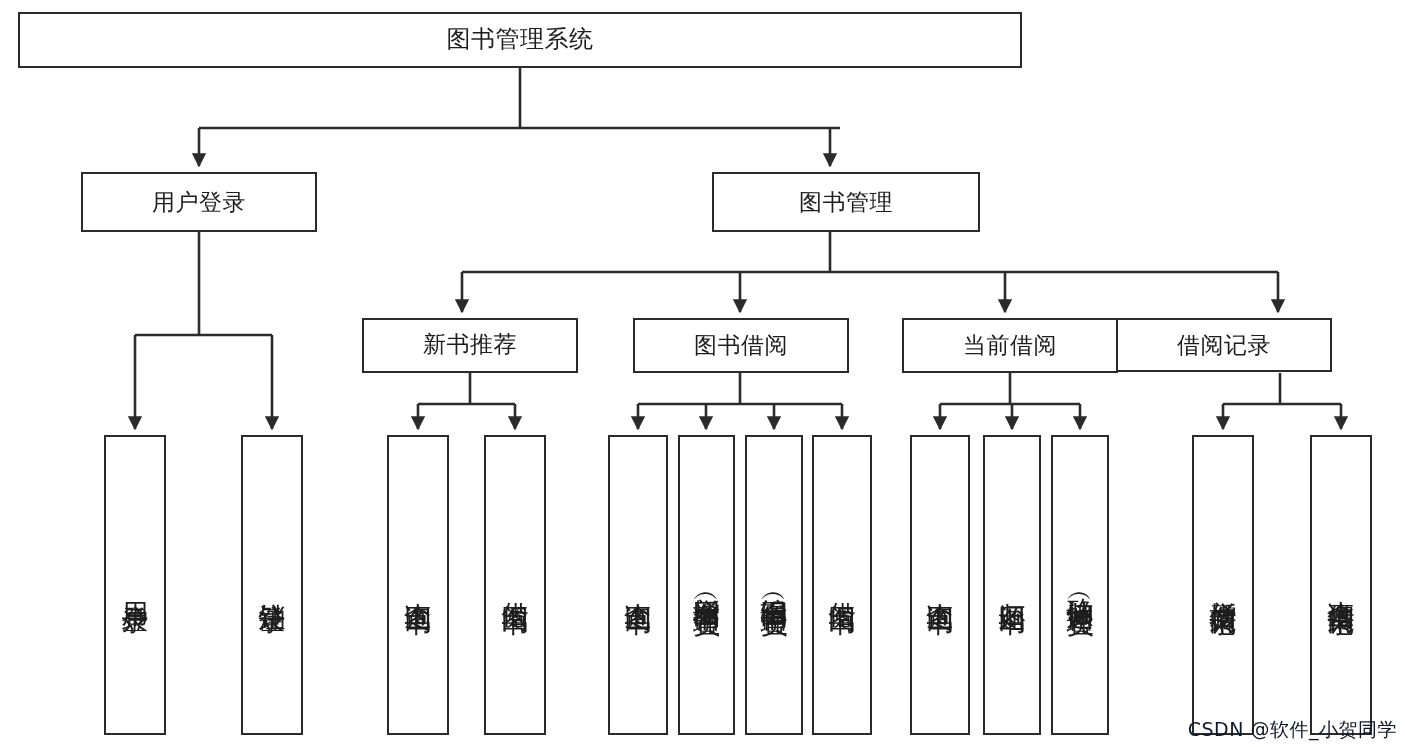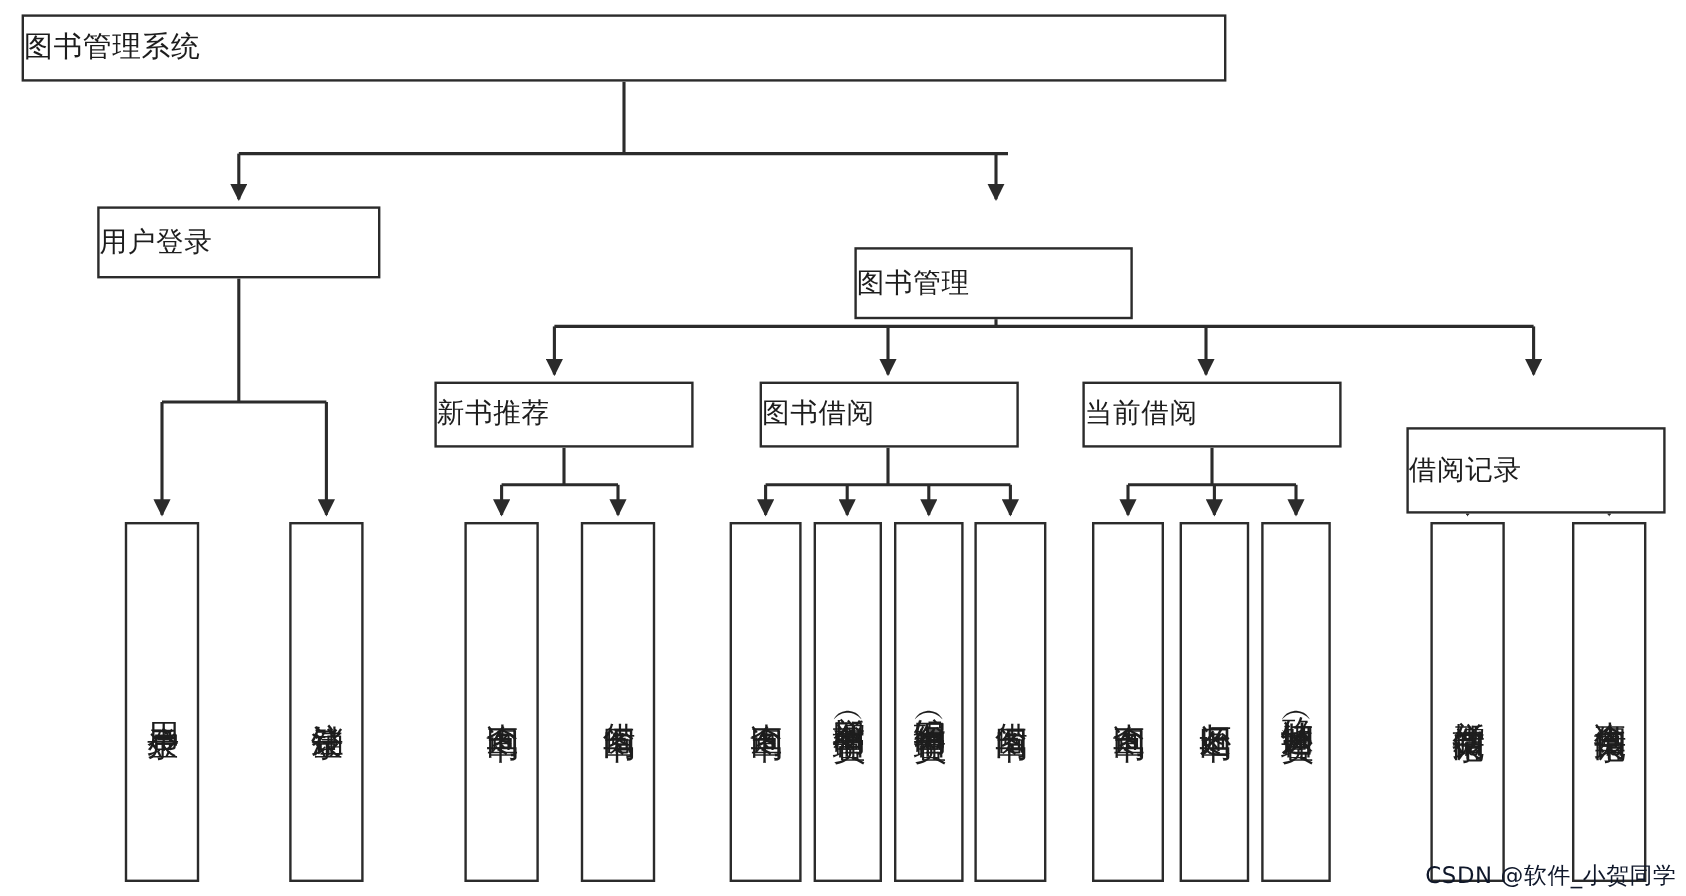--- a/index.html
+++ b/index.html
@@ -25,20 +25,21 @@
     height: 747px;
     pointer-events: none;
   }
   .node {
     position: absolute;
     box-sizing: border-box;
     border: 2.5px solid #2b2b2b;
     background: #ffffff;
     display: flex;
     align-items: center;
+    justify-content: center;
     color: #1d1d1d;
   }
   .node .label {
     display: block;
     text-align: center;
     line-height: 1.05;
     letter-spacing: 0.5px;
   }
   
   .node.horiz .label {
@@ -128,34 +129,34 @@
     </g>
   </svg>
 
   <div class="node horiz root" style="left:18px; top:12px; width:1004px; height:56px;">
     <span class="label">图书管理系统</span>
   </div>
 
   <div class="node horiz" style="left:81px; top:172px; width:236px; height:60px;">
     <span class="label">用户登录</span>
   </div>
-  <div class="node horiz" style="left:712px; top:172px; width:232px; height:60px;margin-top:34px;">
+  <div class="node horiz" style="left:712px; top:172px; width:268px; height:60px;">
     <span class="label">图书管理</span>
   </div>
 
   <div class="node horiz" style="left:362px; top:318px; width:216px; height:55px;font-family:Liberation Serif, serif;">
     <span class="label">新书推荐</span>
   </div>
   <div class="node horiz" style="left:633px; top:318px; width:216px; height:55px;">
     <span class="label">图书借阅</span>
   </div>
   <div class="node horiz" style="left:902px; top:318px; width:216px; height:55px;">
     <span class="label">当前借阅</span>
   </div>
-  <div class="node horiz" style="left:1172px; top:318px; width:216px; height:72px;margin-top:38px;">
+  <div class="node horiz" style="left:1116px; top:318px; width:216px; height:54px;">
     <span class="label">借阅记录</span>
   </div>
 
   <div class="node vert" style="left:104px; top:435px; width:62px; height:300px;">
     <span class="label">用户登录</span>
   </div>
   <div class="node vert" style="left:241px; top:435px; width:62px; height:300px;">
     <span class="label">注销登录</span>
   </div>
 

